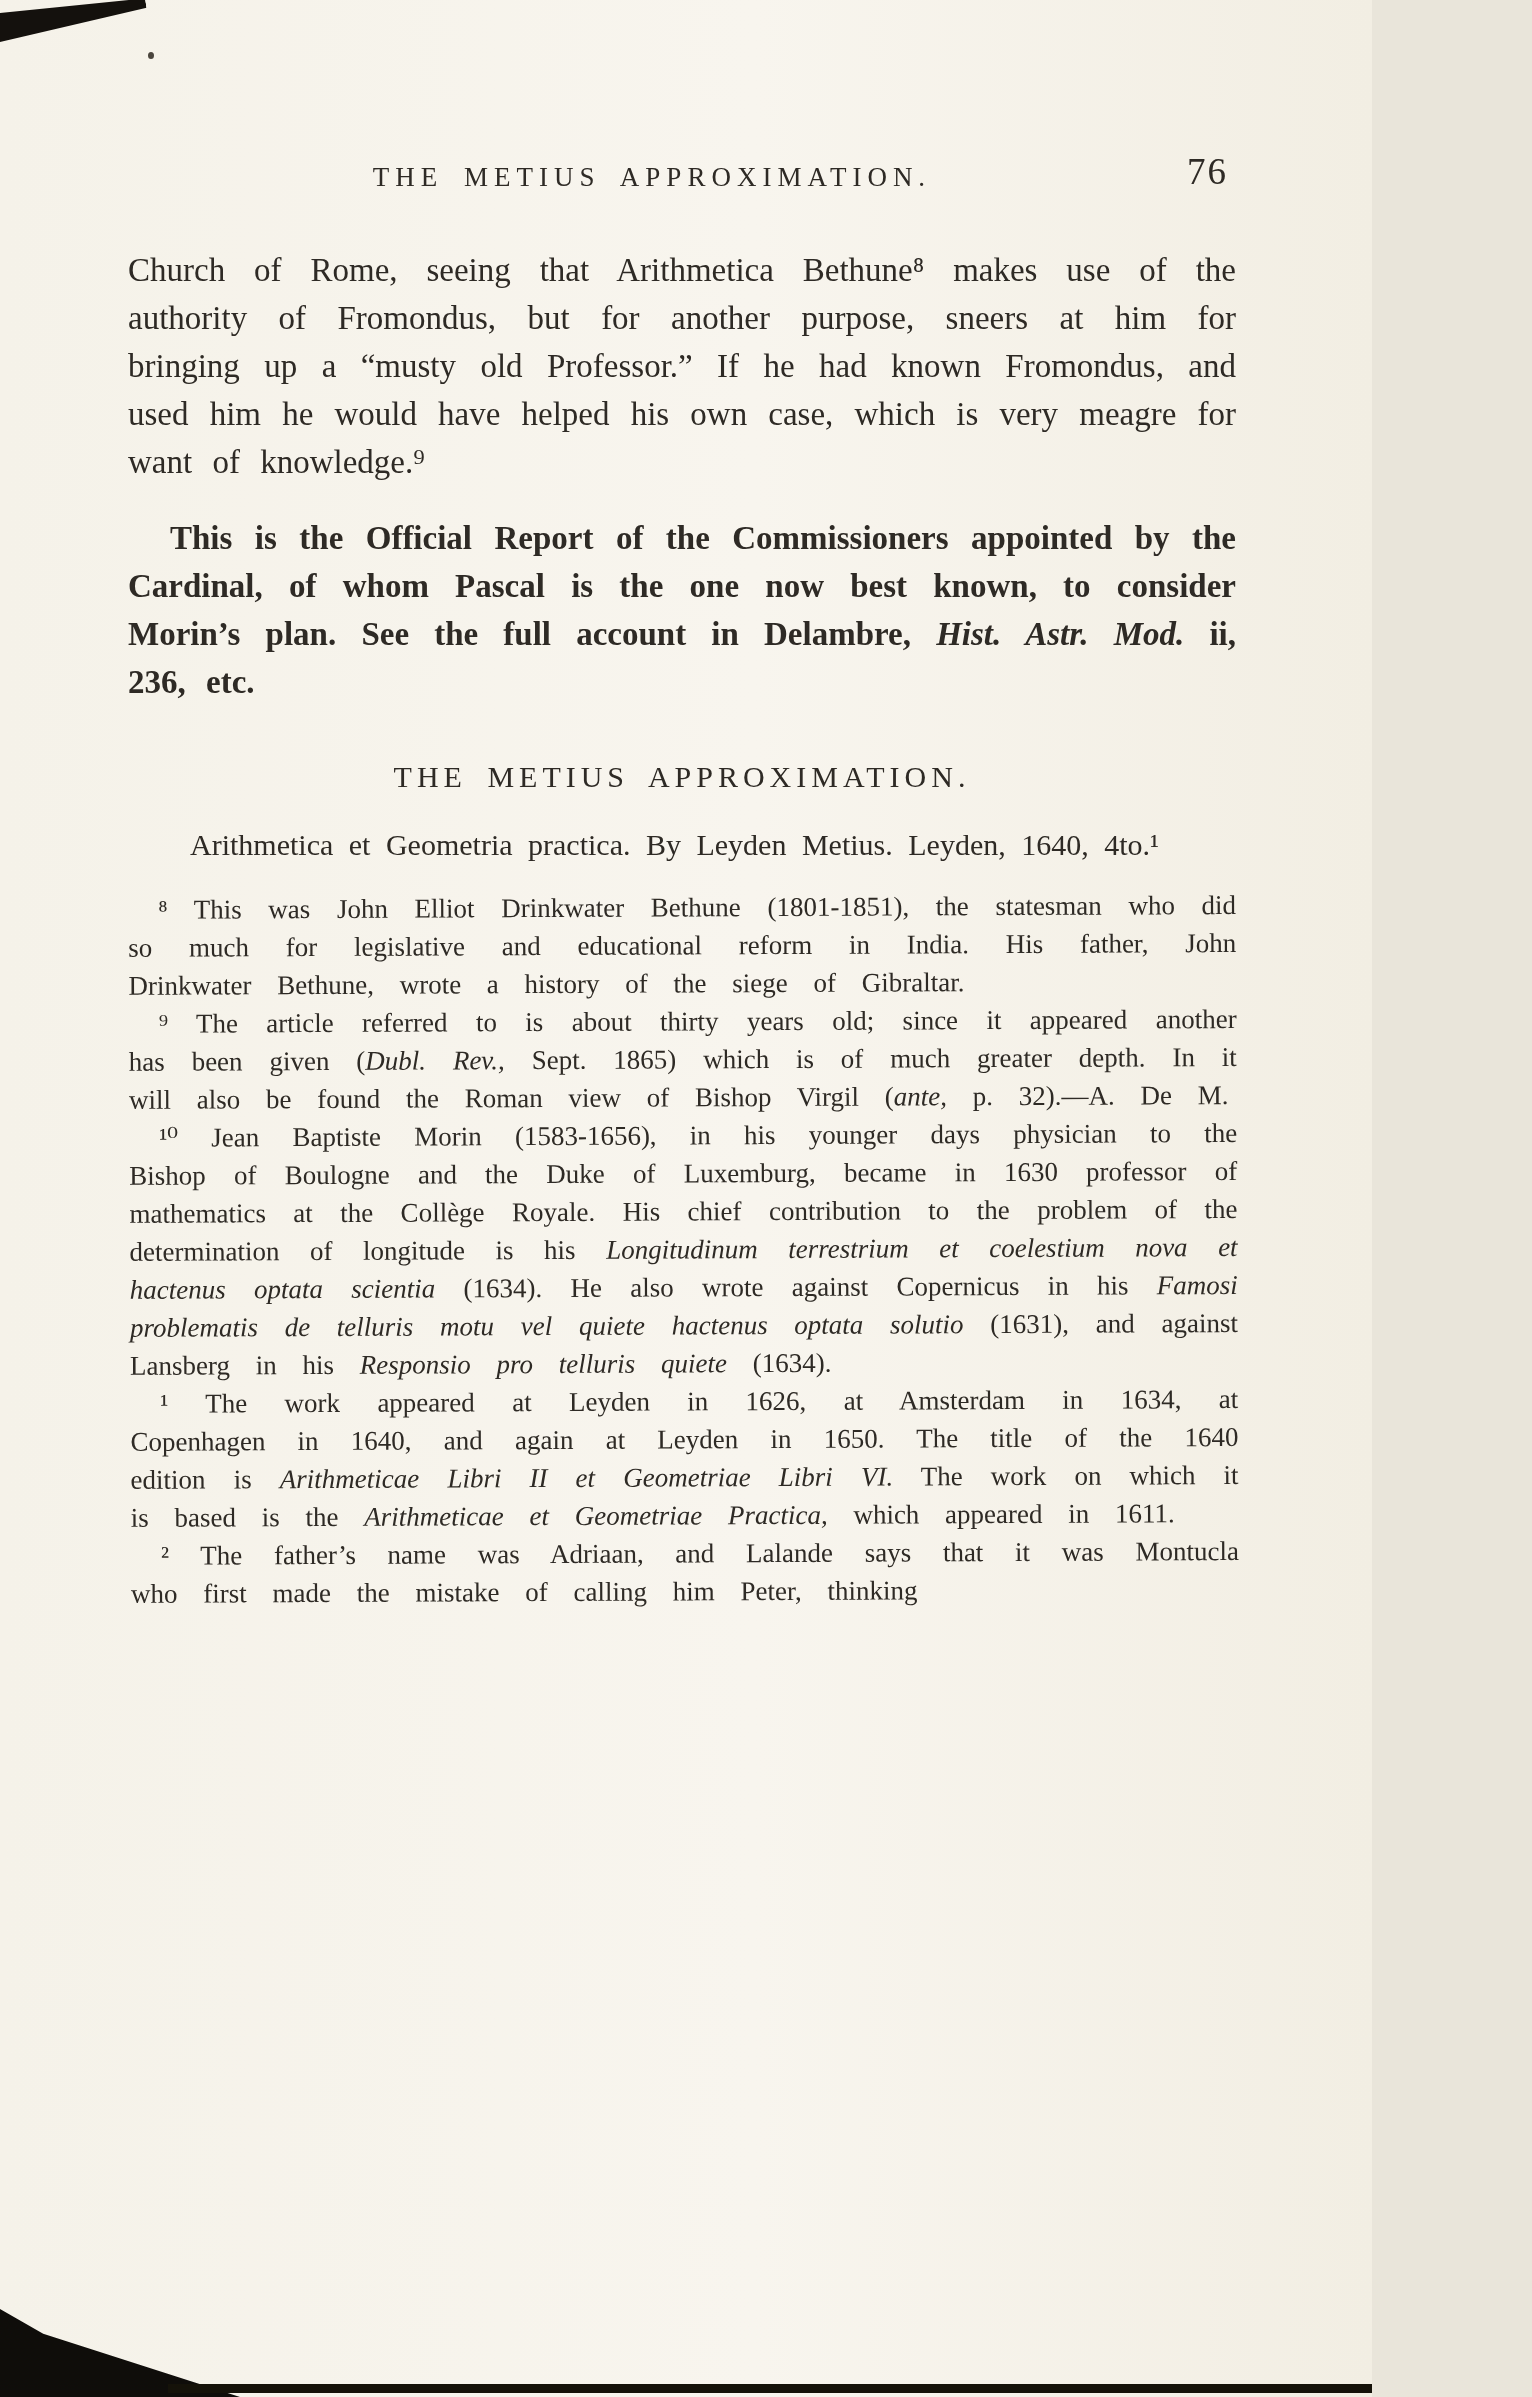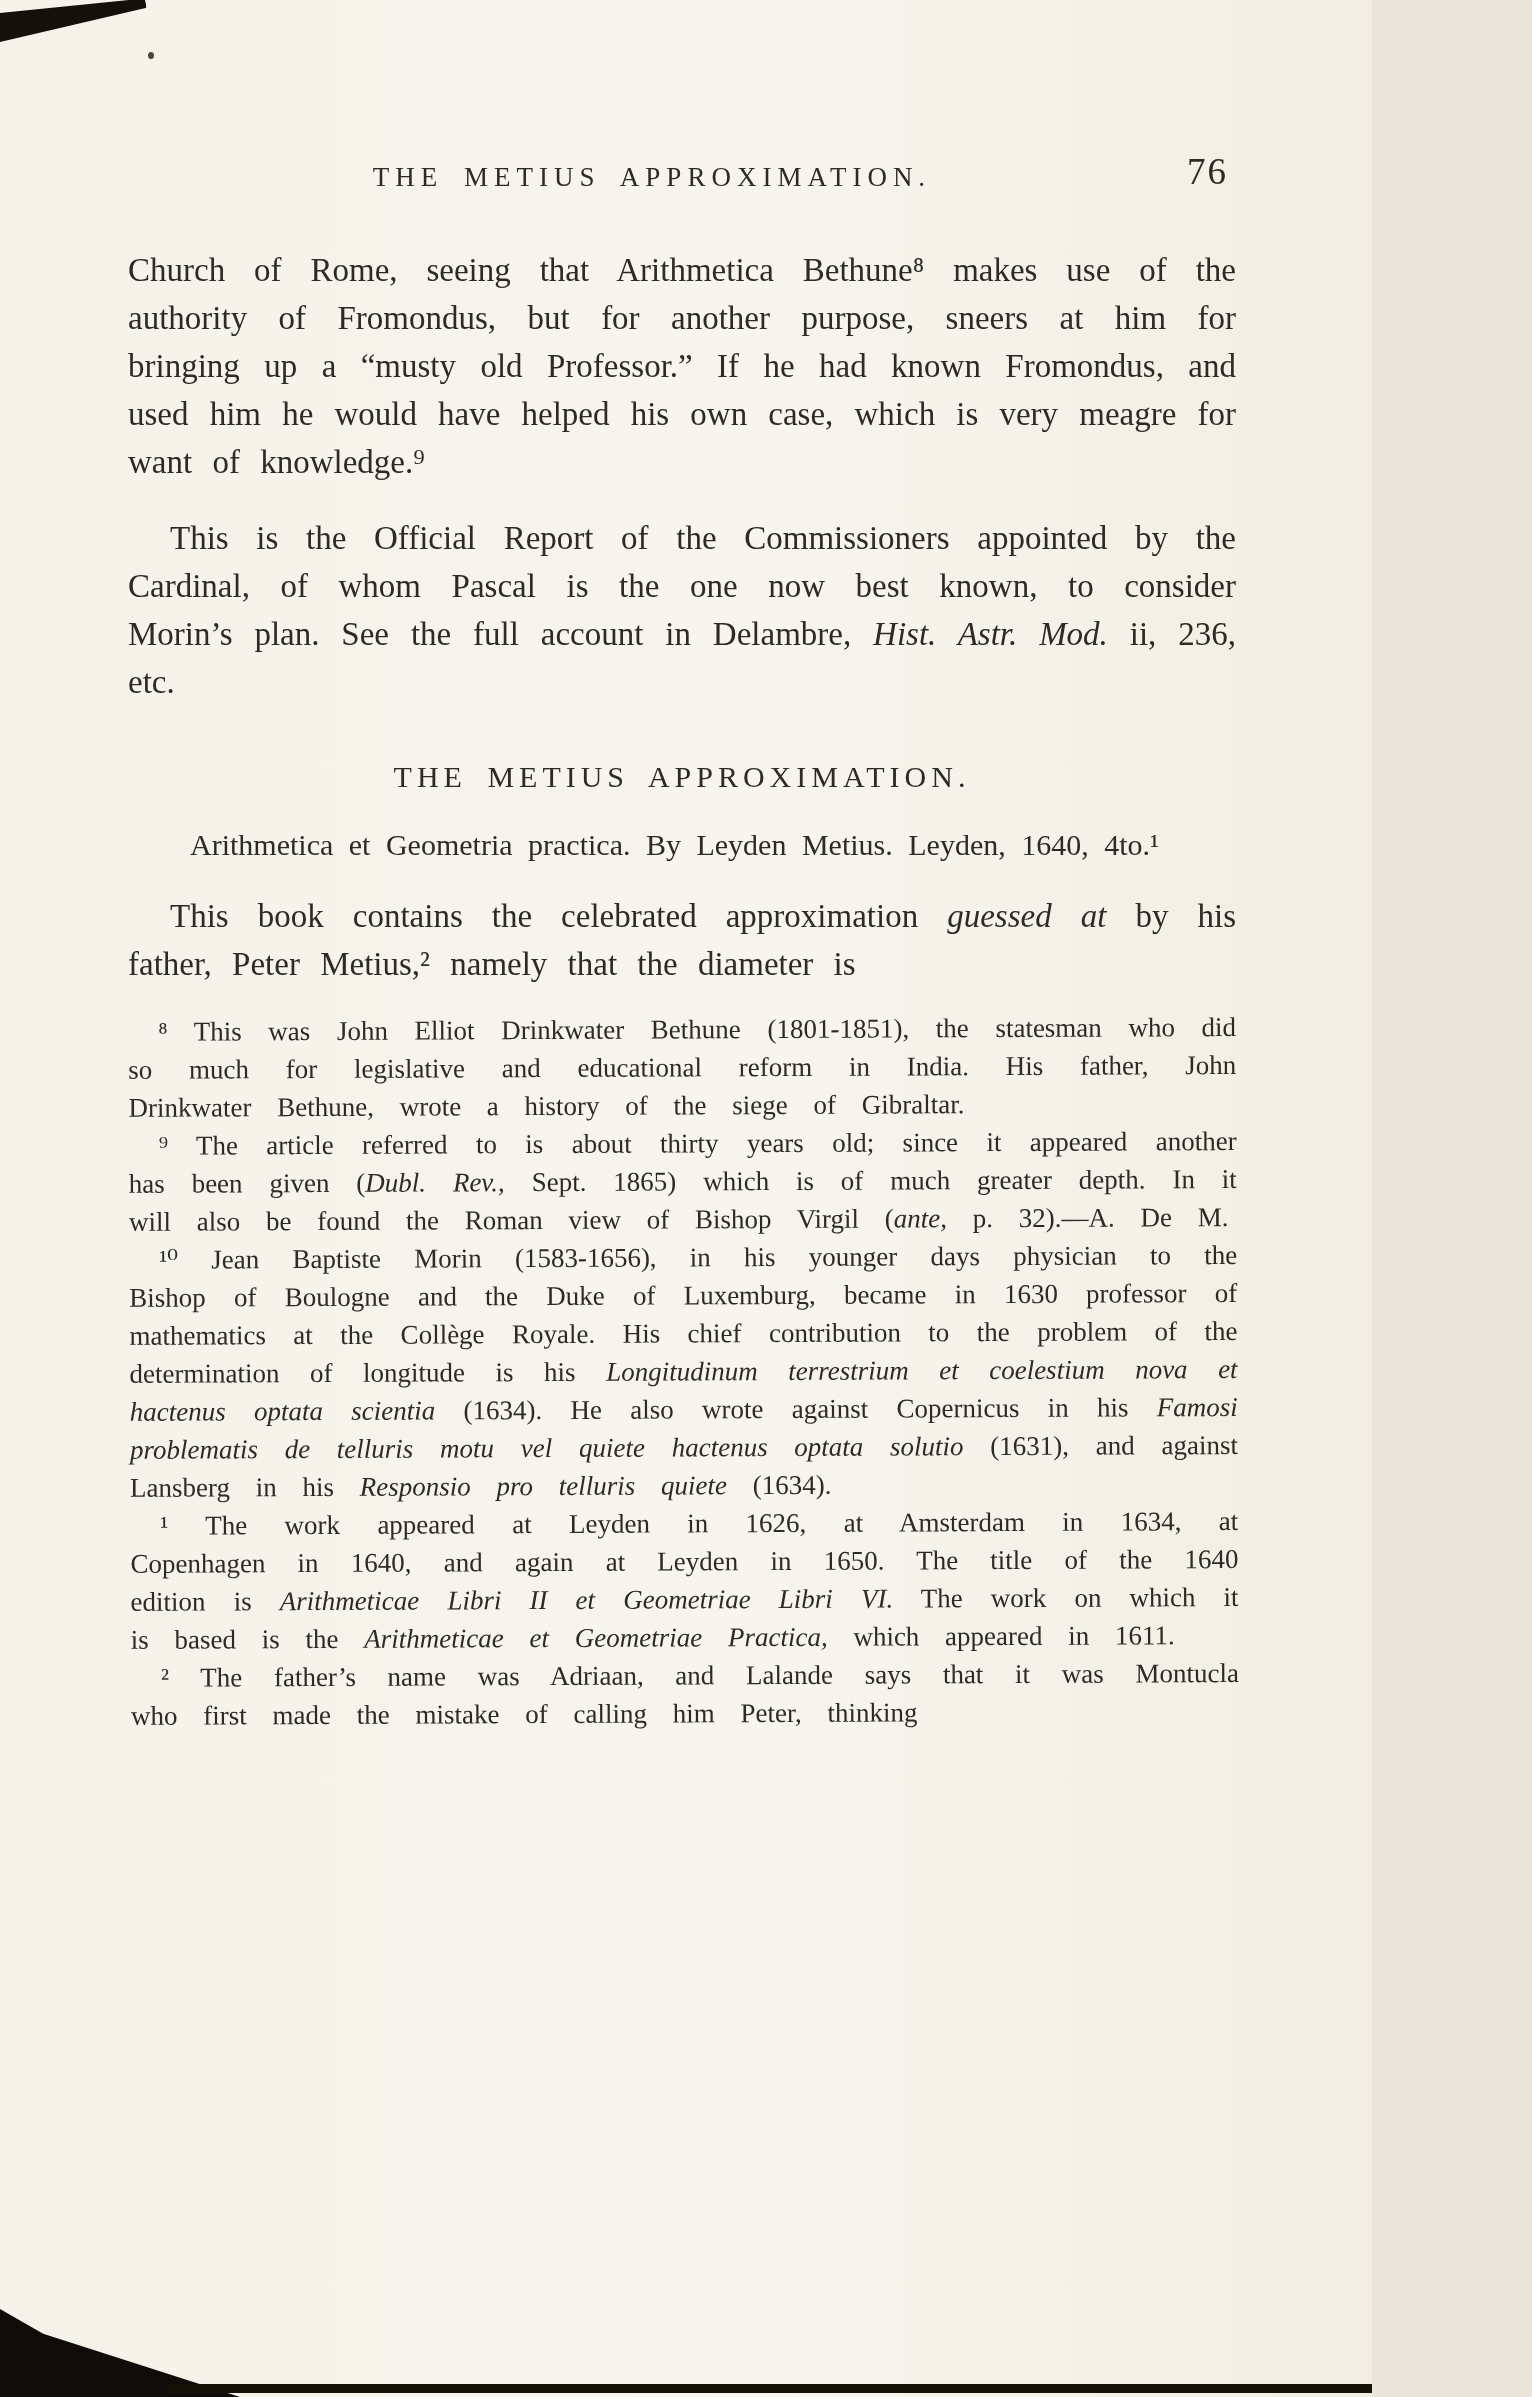--- a/index.html
+++ b/index.html
@@ -22,21 +22,21 @@
   .page-number { position:absolute; right:8px; top:0; font-size:37px; letter-spacing:2px; }
 
   
   .text-block { position:absolute; top:246px; left:128px; width:1108px; }
   p { margin:0; }
   .body-para { font-size:33px; line-height:48px; text-align:justify; word-spacing:12px; }
   .indent { text-indent:42px; }
   .citation { font-size:30px; line-height:42px; text-align:justify; word-spacing:8px;
               margin-left:97px; text-indent:-35px; }
   .cite-richelieu { margin-top:46px; }
-  .p-report { margin-top:28px; }
+  .p-report { margin-top:28px;font-weight:bold; }
   .section-heading { margin:54px 0 0; font-size:30px; font-weight:normal;
                      letter-spacing:5px; word-spacing:8px; text-align:center; color:var(--ink); }
   .cite-metius { margin-top:30px; }
   .p-book { margin-top:26px; }
 
   
   .footnotes { margin-top:20px; transform:rotate(-0.25deg); transform-origin:top right; }
   .footnote { font-size:27px; line-height:38px; text-align:justify;
               word-spacing:19px; text-indent:30px; }
   em { font-style:italic; }
@@ -70,21 +70,20 @@
   <main class="text-block">
     <p class="body-para p-church"><span>Church of Rome, seeing that Arithmetica Bethune⁸ makes use of the authority of Fromondus, but for another purpose, sneers at him for bringing up a “musty old Professor.” If he had known Fromondus, and used him he would have helped his own case, which is very meagre for want of knowledge.⁹</span></p>
 
 
     <p class="body-para indent p-report"><span>This is the Official Report of the Commissioners appointed by the Cardinal, of whom Pascal is the one now best known, to consider Morin’s plan. See the full account in Delambre, </span><em>Hist. Astr. Mod.</em><span> ii, 236, etc.</span></p>
 
     <h2 class="section-heading">THE METIUS APPROXIMATION.</h2>
 
     <p class="citation cite-metius"><span>Arithmetica et Geometria practica. By Leyden Metius. Leyden, 1640, 4to.¹</span></p>
 
-    <p class="body-para indent p-book"><span>This book contains the celebrated approximation </span><em>guessed at</em><span> by his father, Peter Metius,² namely that the diameter is</span></p>
 
     <section class="footnotes">
       <p class="footnote"><span>⁸ This was John Elliot Drinkwater Bethune (1801-1851), the statesman who did so much for legislative and educational reform in India. His father, John Drinkwater Bethune, wrote a history of the siege of Gibraltar.</span></p>
       <p class="footnote"><span>⁹ The article referred to is about thirty years old; since it appeared another has been given (</span><em>Dubl. Rev.,</em><span> Sept. 1865) which is of much greater depth. In it will also be found the Roman view of Bishop Virgil (</span><em>ante,</em><span> p. 32).—A. De M.</span></p>
       <p class="footnote"><span>¹⁰ Jean Baptiste Morin (1583-1656), in his younger days physician to the Bishop of Boulogne and the Duke of Luxemburg, became in 1630 professor of mathematics at the Collège Royale. His chief contribution to the problem of the determination of longitude is his </span><em>Longitudinum terrestrium et coelestium nova et hactenus optata scientia</em><span> (1634). He also wrote against Copernicus in his </span><em>Famosi problematis de telluris motu vel quiete hactenus optata solutio</em><span> (1631), and against Lansberg in his </span><em>Responsio pro telluris quiete</em><span> (1634).</span></p>
       <p class="footnote"><span>¹ The work appeared at Leyden in 1626, at Amsterdam in 1634, at Copenhagen in 1640, and again at Leyden in 1650. The title of the 1640 edition is </span><em>Arithmeticae Libri II et Geometriae Libri VI.</em><span> The work on which it is based is the </span><em>Arithmeticae et Geometriae Practica,</em><span> which appeared in 1611.</span></p>
       <p class="footnote"><span>² The father’s name was Adriaan, and Lalande says that it was Montucla who first made the mistake of calling him Peter, thinking</span></p>
     </section>
   </main>
 

